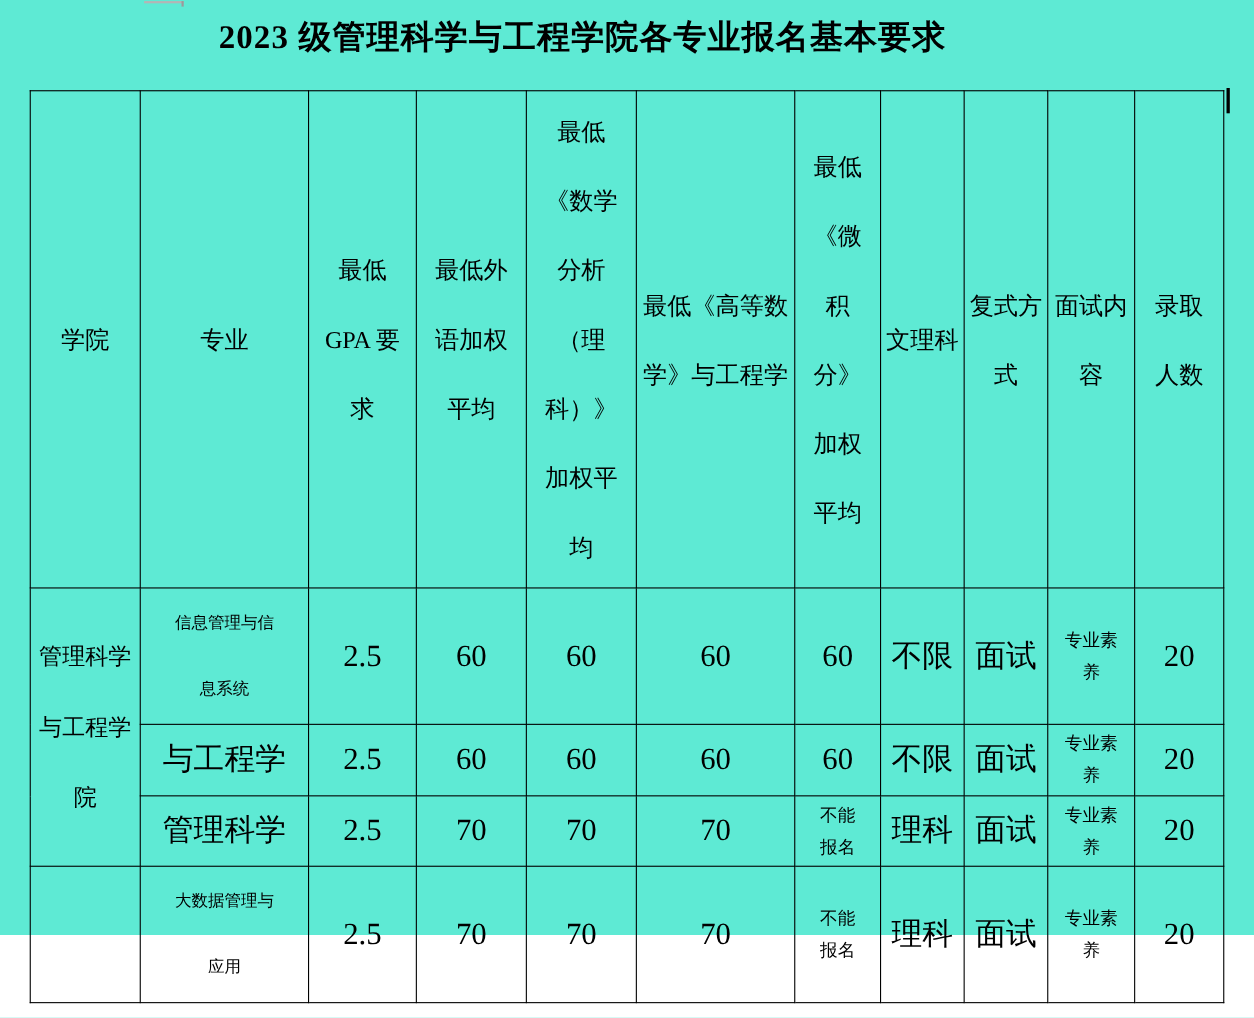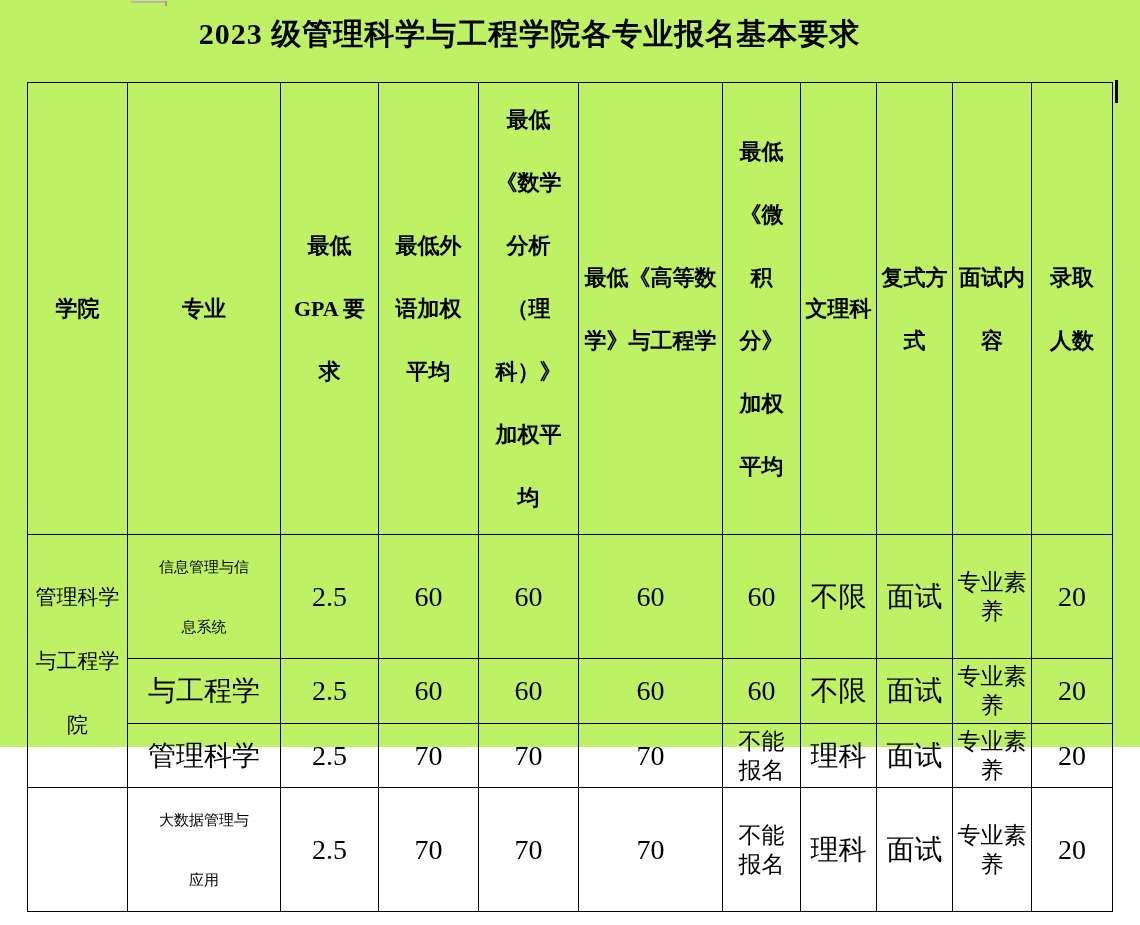--- a/index.html
+++ b/index.html
@@ -8,22 +8,22 @@
     background: #ffffff;
     width: 1140px;
     height: 925px;
     overflow: hidden;
     font-family: "Liberation Serif", "DejaVu Serif", serif;
     color: #000;
   }
   .page {
     position: relative;
     width: 1140px;
-    height: 747px;
-    background: #bef264;
+    height: 850px;
+    background: #5eead4;
   }
   .doc-title {
     position: absolute;
     left: 27px;
     top: 14px;
     width: 1005px;
     text-align: center;
     font-size: 30px;
     font-weight: bold;
     letter-spacing: 1px;
@@ -63,38 +63,38 @@
   }
   table.req td {
     border: 1.5px solid #000;
     padding: 0;
     text-align: center;
     vertical-align: middle;
     white-space: pre-line;
     overflow: hidden;
   }
   td.th {
-    font-weight: bold;
+    font-weight: normal;
     font-size: 22px;
     line-height: 63px;
   }
   td.college {
     font-size: 21px;
     line-height: 64px;
   }
   td.cjk-wide {
     font-size: 15px;
     line-height: 60px;
   }
   td.cjk-single {
     font-size: 28px;
     line-height: 28px;
   }
   td.cjk-tight {
-    font-size: 23px;
+    font-size: 16px;
     line-height: 29px;
     margin-left: 28px;
   }
   td.num {
     font-size: 28px;
     line-height: 26px;
   }
 </style>
 </head>
 <body>

